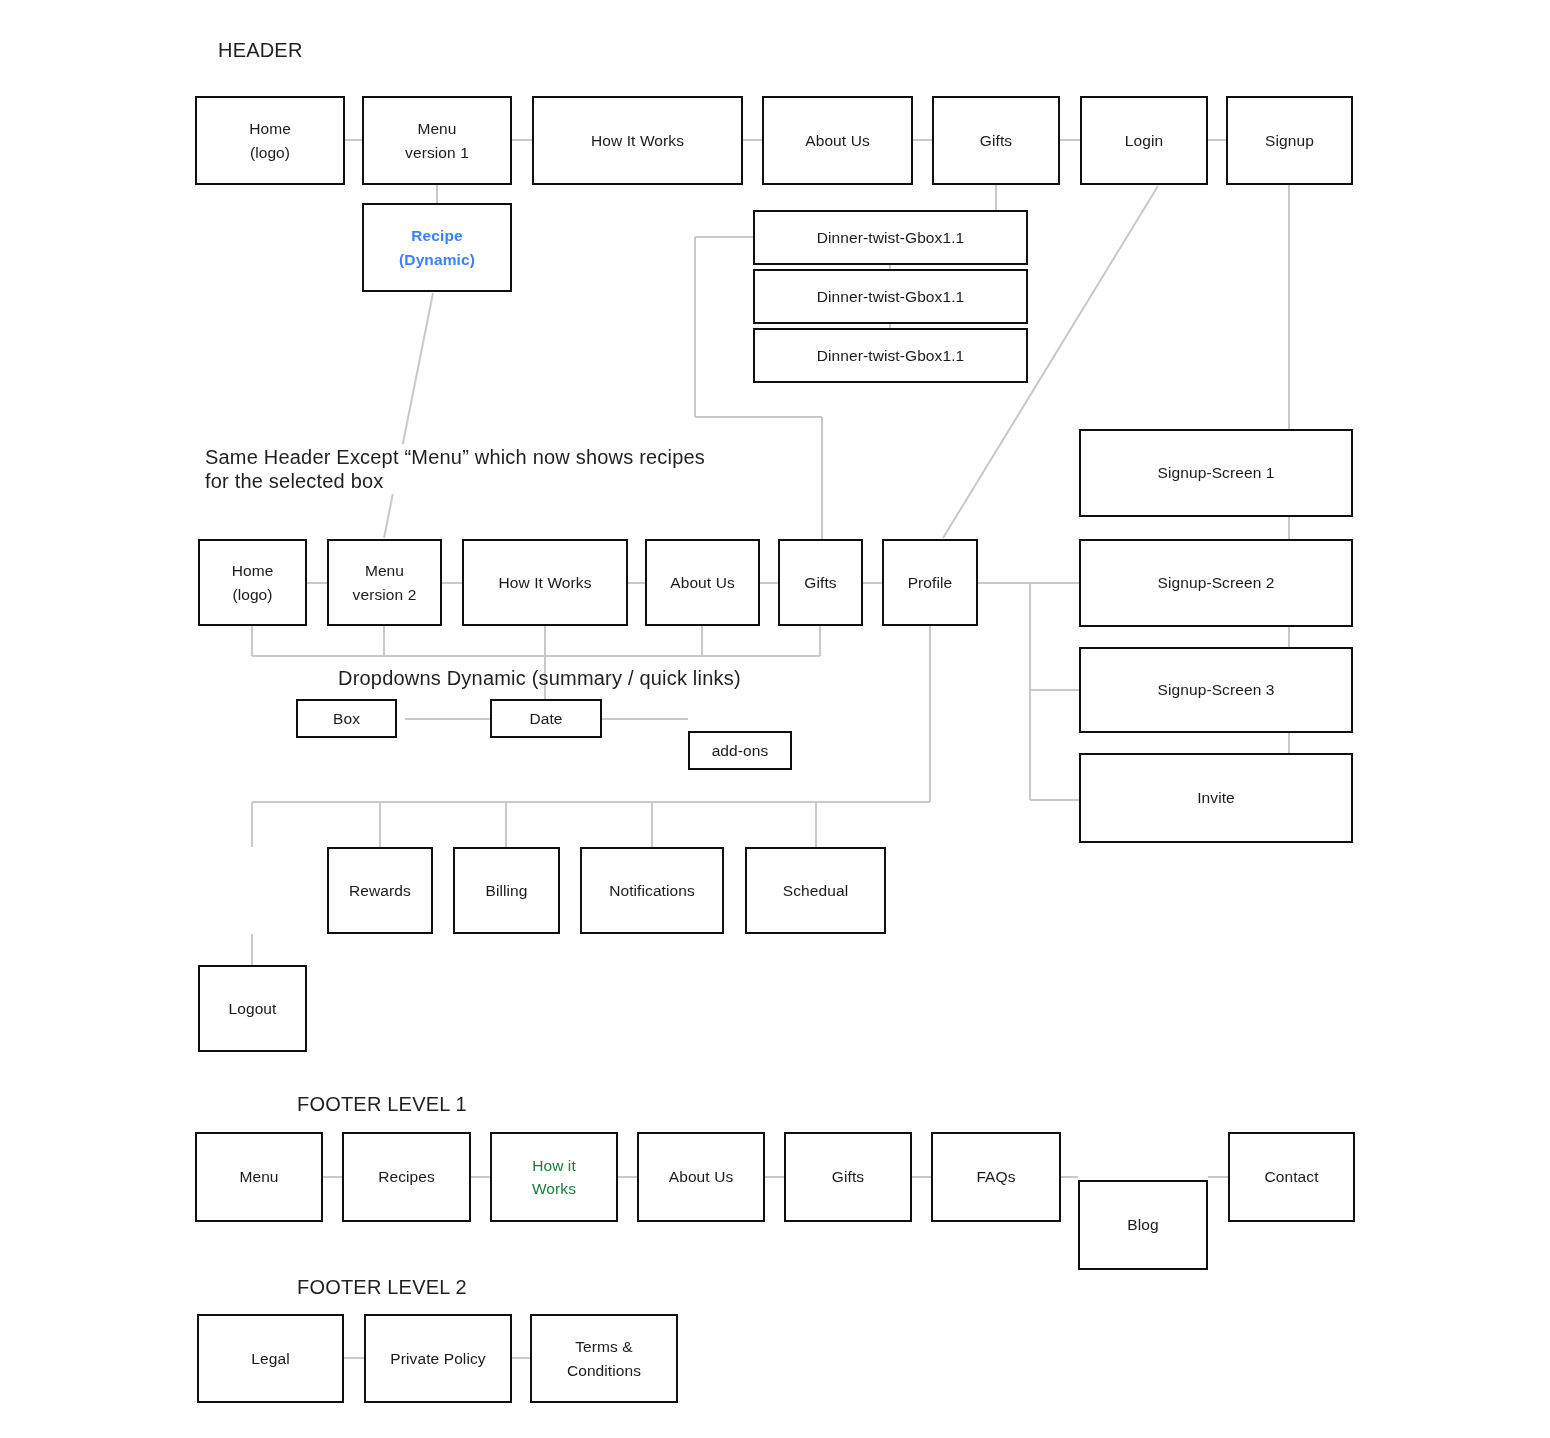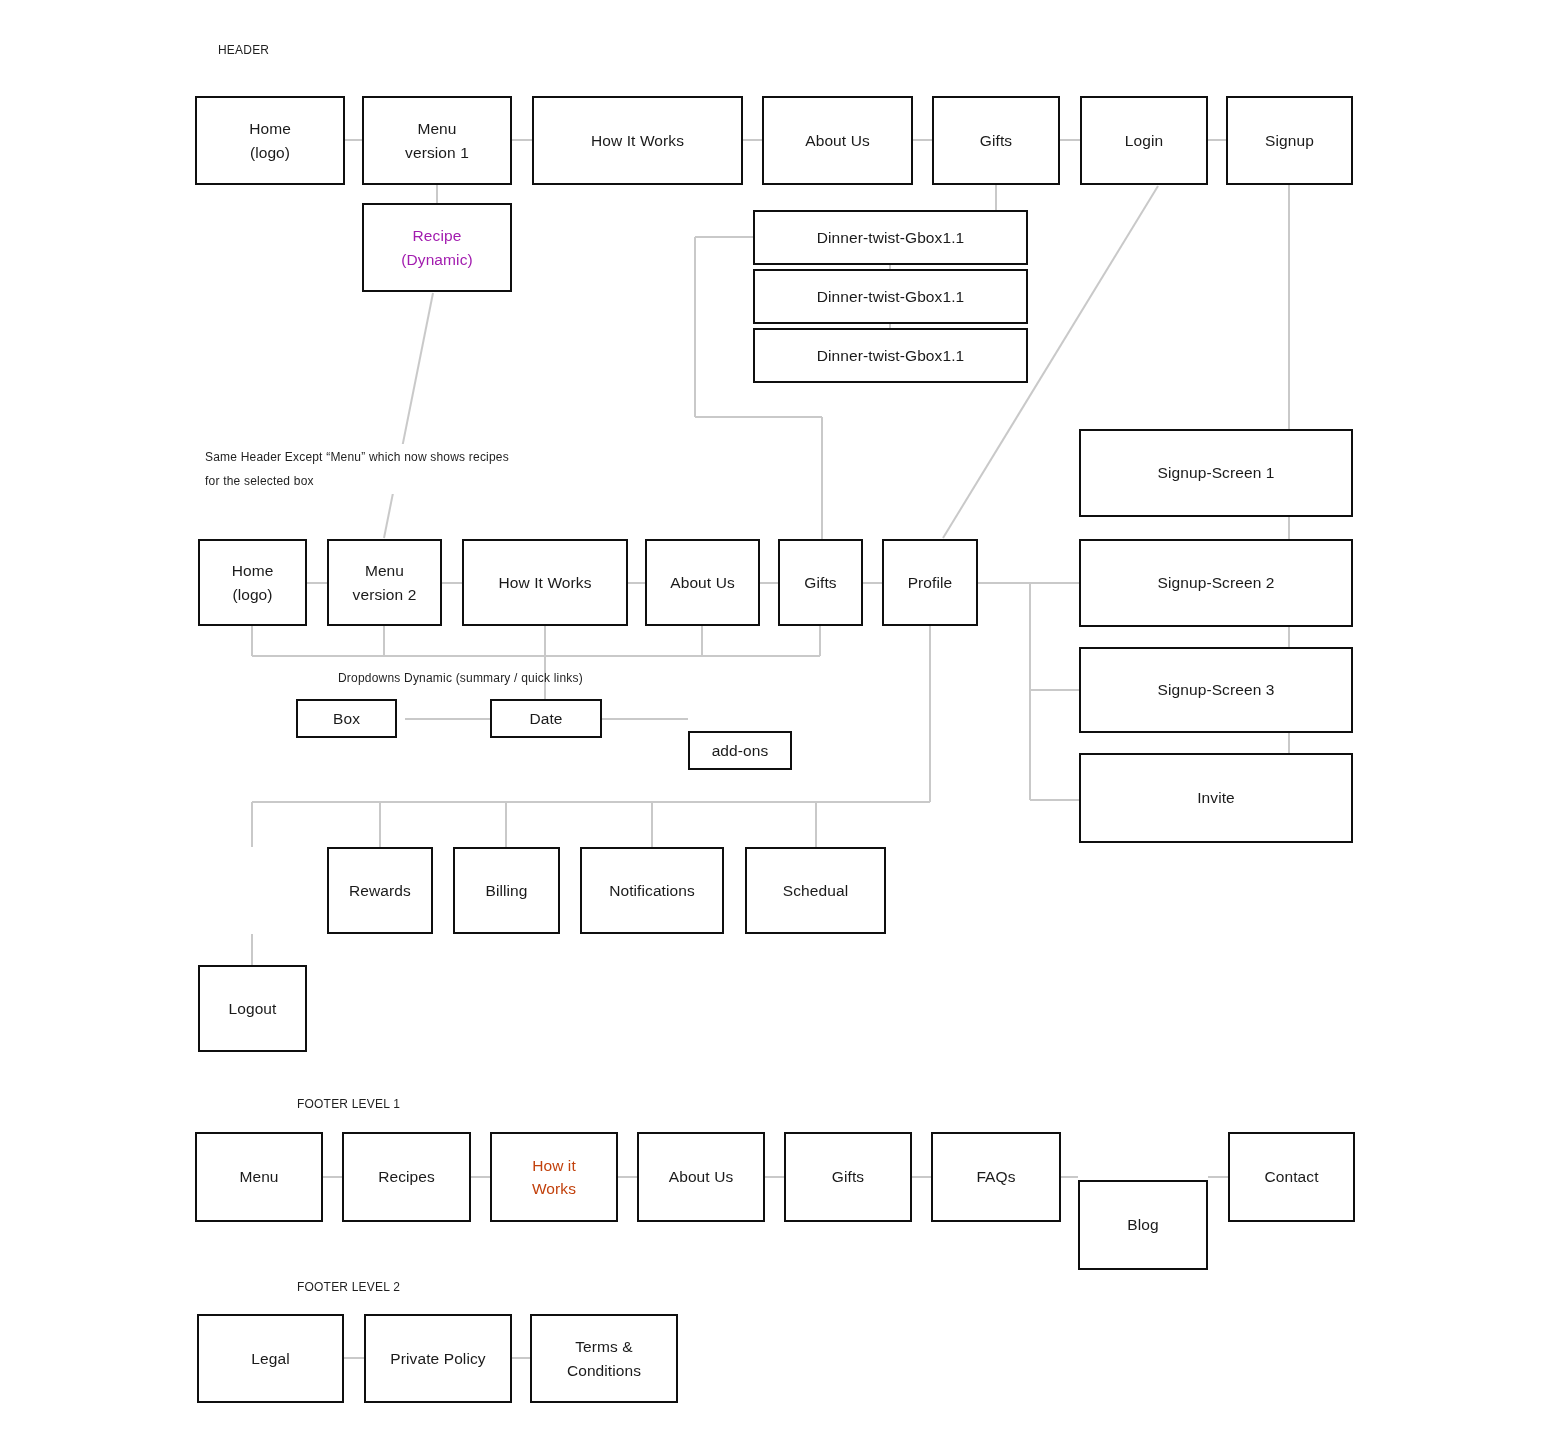--- a/index.html
+++ b/index.html
@@ -26,21 +26,21 @@
   .box span{
     white-space:pre-line;
     font-size:15.5px;
     line-height:1.5;
     color:#1a1a1a;
     letter-spacing:0.1px;
   }
   .lbl{
     position:absolute;
     z-index:3;
-    font-size:12px;
+    font-size:20px;
     color:#1f1f1f;
     line-height:24px;
     white-space:pre-line;
     letter-spacing:0.2px;
   }
   .lbl.masked{background:#ffffff;padding:1px 3px 1px 0;}
 </style>
 </head>
 <body>
 
@@ -124,21 +124,21 @@
     <div class="box" style="left: 932px; top: 96px; width: 128px; height: 89px; border-color: rgb(15, 15, 15);">
       <span style="color: rgb(26, 26, 26);">Gifts</span>
     </div>
     <div class="box" style="left: 1080px; top: 96px; width: 128px; height: 89px; border-color: rgb(15, 15, 15);">
       <span style="color: rgb(26, 26, 26);">Login</span>
     </div>
     <div class="box" style="left: 1226px; top: 96px; width: 127px; height: 89px; border-color: rgb(15, 15, 15);">
       <span style="color: rgb(26, 26, 26);">Signup</span>
     </div>
     <div class="box" style="left: 362px; top: 203px; width: 150px; height: 89px; border-color: rgb(15, 15, 15);">
-      <span style="color: #a21caf;">Recipe
+      <span style="color: #3b82f6; font-weight: bold;">Recipe
 (Dynamic)</span>
     </div>
     <div class="box" style="left: 753px; top: 210px; width: 275px; height: 55px; border-color: rgb(15, 15, 15);">
       <span style="color: rgb(26, 26, 26);">Dinner-twist-Gbox1.1</span>
     </div>
     <div class="box" style="left: 753px; top: 269px; width: 275px; height: 55px; border-color: rgb(15, 15, 15);">
       <span style="color: rgb(26, 26, 26);">Dinner-twist-Gbox1.1</span>
     </div>
     <div class="box" style="left: 753px; top: 328px; width: 275px; height: 55px; border-color: rgb(15, 15, 15);">
       <span style="color: rgb(26, 26, 26);">Dinner-twist-Gbox1.1</span>
@@ -199,21 +199,21 @@
     <div class="box" style="left: 198px; top: 965px; width: 109px; height: 87px; border-color: rgb(15, 15, 15);">
       <span style="color: rgb(26, 26, 26);">Logout</span>
     </div>
     <div class="box" style="left: 195px; top: 1132px; width: 128px; height: 90px; border-color: rgb(15, 15, 15);">
       <span style="color: rgb(26, 26, 26);">Menu</span>
     </div>
     <div class="box" style="left: 342px; top: 1132px; width: 129px; height: 90px; border-color: rgb(15, 15, 15);">
       <span style="color: rgb(26, 26, 26);">Recipes</span>
     </div>
     <div class="box" style="left: 490px; top: 1132px; width: 128px; height: 90px; border-color: rgb(15, 15, 15);">
-      <span style="color: #c2410c;">How it
+      <span style="color: #15803d;">How it
 Works</span>
     </div>
     <div class="box" style="left: 637px; top: 1132px; width: 128px; height: 90px; border-color: rgb(15, 15, 15);">
       <span style="color: rgb(26, 26, 26);">About Us</span>
     </div>
     <div class="box" style="left: 784px; top: 1132px; width: 128px; height: 90px; border-color: rgb(15, 15, 15);">
       <span style="color: rgb(26, 26, 26);">Gifts</span>
     </div>
     <div class="box" style="left: 931px; top: 1132px; width: 130px; height: 90px; border-color: rgb(15, 15, 15);">
       <span style="color: rgb(26, 26, 26);">FAQs</span>

